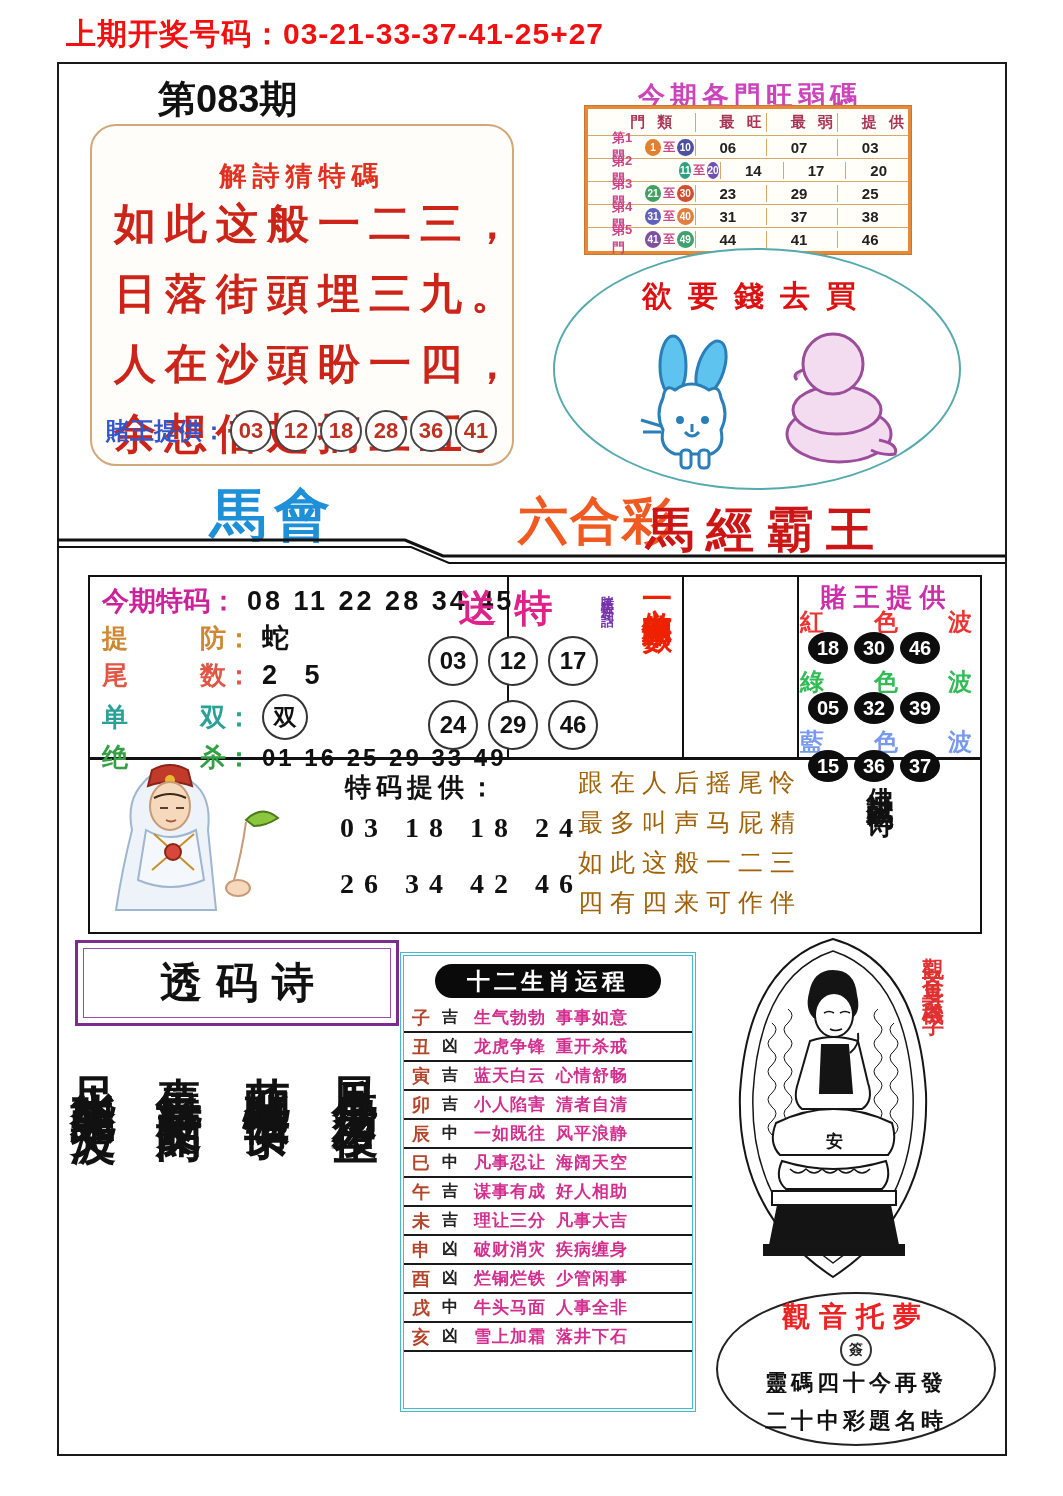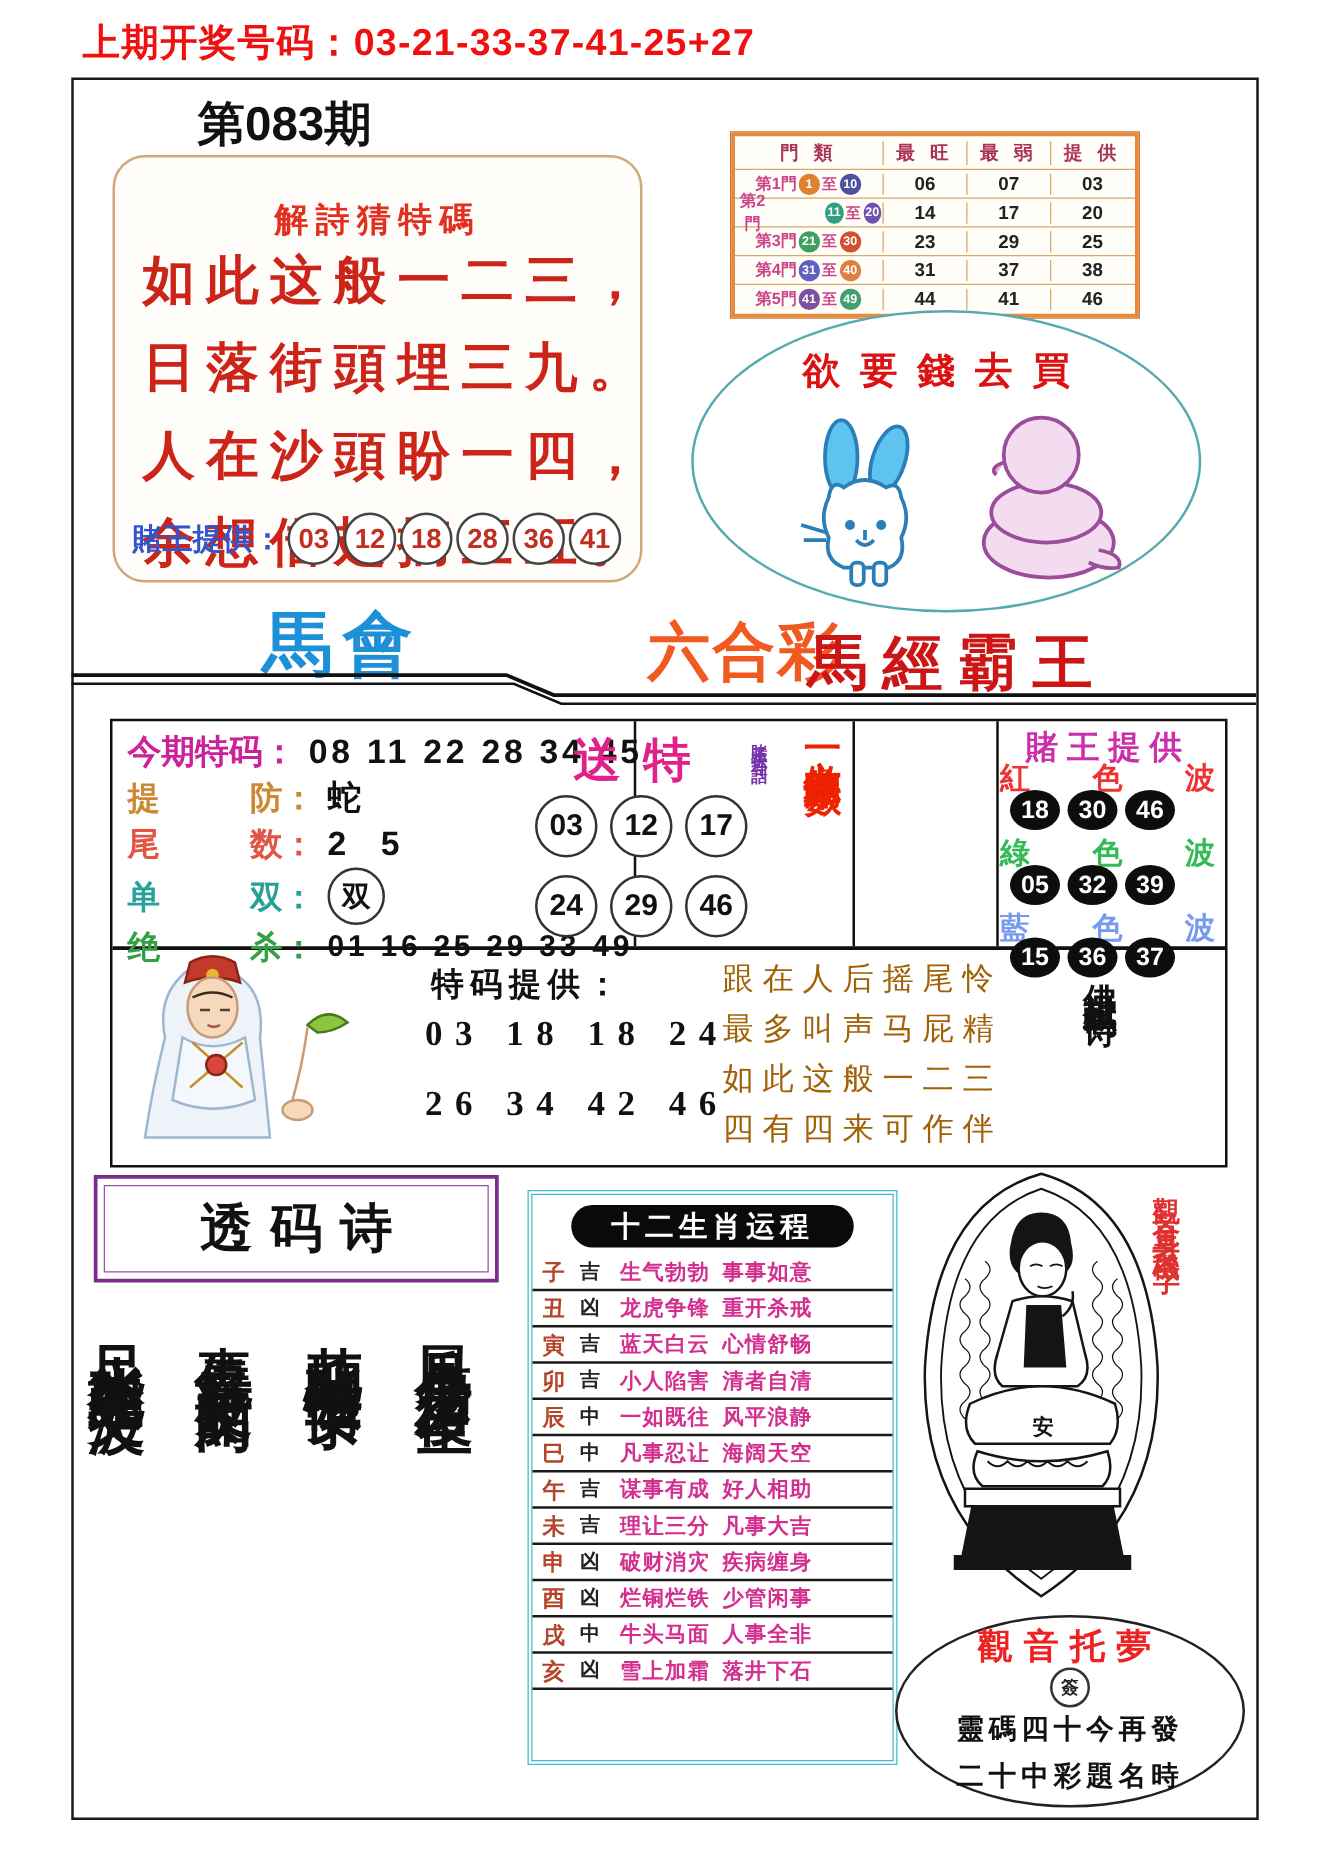--- a/index.html
+++ b/index.html
@@ -16,21 +16,21 @@
   .poem-line{position:absolute;left:22px;font-size:42px;font-weight:bold;color:#cc2418;letter-spacing:9px;white-space:nowrap;}
   #poem-provider{position:absolute;left:14px;bottom:12px;display:flex;align-items:center;}
   #poem-provider .lbl{font-size:24px;font-weight:bold;color:#3355cc;margin-right:4px;}
   .ring{display:inline-flex;align-items:center;justify-content:center;width:38px;height:38px;border:2px solid #444;border-radius:50%;
         font-size:22px;font-weight:bold;color:#c03020;margin-right:3px;background:#fff;}
   
   #strength-title{position:absolute;left:600px;top:78px;width:300px;text-align:center;font-size:27px;font-weight:bold;color:#cc44bb;letter-spacing:5px;}
   #strength-table{position:absolute;left:585px;top:106px;width:320px;height:142px;border:3px solid #e8893a;outline:1px solid #c87830;background:#fffef8;}
   #strength-table .trow{display:flex;border-top:1px solid #d8a868;height:22px;align-items:center;}
   #strength-table .trow.head{border-top:none;height:26px;}
-  #strength-table .c{text-align:center;font-weight:bold;}
+  #strength-table .c{font-weight:bold;padding-left:24px;}
   #strength-table .c.gate{width:118px;display:flex;align-items:center;justify-content:center;}
   #strength-table .c.num{width:66px;font-size:15px;color:#222;border-left:1px solid #d8a868;}
   #strength-table .head .c{font-size:15px;color:#aa3355;letter-spacing:4px;}
   .gate-name{font-size:13px;color:#cc4488;}
   .gate-zhi{font-size:12px;color:#cc4488;margin:0 1px;}
   .mini-ball{display:inline-flex;align-items:center;justify-content:center;width:17px;height:17px;border-radius:50%;
              color:#fff;font-size:10px;font-weight:bold;margin:0 1px;}
   
   #buy-ellipse{position:absolute;left:553px;top:248px;width:404px;height:238px;border:2px solid #55aaae;border-radius:50%;background:#fff;}
   #buy-text{position:absolute;left:0;right:0;top:26px;text-align:center;font-size:30px;font-weight:bold;color:#dd1111;letter-spacing:16px;}
@@ -63,21 +63,21 @@
   #temode-label{position:absolute;left:345px;top:770px;font-size:26px;font-weight:bold;color:#111;letter-spacing:5px;}
   .temode-line{position:absolute;left:340px;font-size:28px;font-weight:bold;color:#111;letter-spacing:10px;font-family:Liberation Serif, serif;}
   .fozu-line{position:absolute;left:578px;font-size:25px;color:#a16207;letter-spacing:7px;white-space:nowrap;}
   #fozu-vert{position:absolute;left:862px;top:765px;writing-mode:vertical-rl;font-size:27px;font-weight:bold;color:#111;letter-spacing:6px;height:160px;font-family:"Liberation Serif",serif;}
   
   #touma-box{position:absolute;left:75px;top:940px;width:318px;height:80px;border:3px solid #7b2d8b;background:#fff;display:flex;align-items:center;justify-content:center;}
   #touma-inner{width:306px;height:68px;border:1px solid #9b4dab;display:flex;align-items:center;justify-content:center;}
   #touma-title{font-size:42px;font-weight:bold;color:#111;letter-spacing:14px;text-indent:14px;font-family:"Liberation Serif",serif;}
   .vpoem{position:absolute;top:1040px;writing-mode:vertical-rl;font-size:46px;font-weight:bold;color:#111;letter-spacing:7px;height:395px;font-family:"Liberation Serif",serif;}
   
-  #zodiac{position:absolute;left:400px;top:952px;width:288px;height:452px;border:4px double #44bbcc;background:#fff;margin-left:22px;}
+  #zodiac{position:absolute;left:400px;top:952px;width:288px;height:452px;border:4px double #44bbcc;background:#fff;}
   #zodiac-header{margin:8px auto 6px auto;width:226px;height:34px;background:#0a0a0a;border-radius:17px;color:#fff;
                  display:flex;align-items:center;justify-content:center;font-size:23px;font-weight:bold;letter-spacing:4px;}
   .zrow{display:flex;align-items:center;height:27px;border-bottom:2px solid #1a1a1a;padding:0 8px;}
   .zsign{width:24px;font-size:18px;font-weight:bold;color:#b5452a;font-family:"Liberation Serif",serif;}
   .zluck{width:24px;font-size:16px;font-weight:bold;color:#222;margin-left:6px;}
   .zp1{font-size:17px;font-weight:bold;color:#d22f8f;margin-left:8px;font-family:"Liberation Serif",serif;letter-spacing:1px;}
   .zp2{font-size:17px;font-weight:bold;color:#d22f8f;margin-left:10px;font-family:"Liberation Serif",serif;letter-spacing:1px;}
   
   #guanyin-vert{position:absolute;left:918px;top:940px;writing-mode:vertical-rl;font-size:22px;font-weight:bold;color:#e03030;letter-spacing:9px;height:250px;font-family:"Liberation Serif",serif;}
   #dream-ellipse{position:absolute;left:716px;top:1292px;width:276px;height:150px;border:2px solid #222;border-radius:50%;background:#fff;}
@@ -107,20 +107,21 @@
       <span class="lbl">賭王提供：</span>
       <span class="ring">03</span>
       <span class="ring">12</span>
       <span class="ring">18</span>
       <span class="ring">28</span>
       <span class="ring">36</span>
       <span class="ring">41</span>
     </div>
   </div>
 
+  <div id="strength-title">今期各門旺弱碼</div>
   <div id="strength-table">
     <div class="trow head">
       <div class="c gate">門 類</div>
       <div class="c num">最 旺</div>
       <div class="c num">最 弱</div>
       <div class="c num">提 供</div>
     </div>
     <div class="trow">
       <div class="c gate">
         <span class="gate-name">第1門</span>

